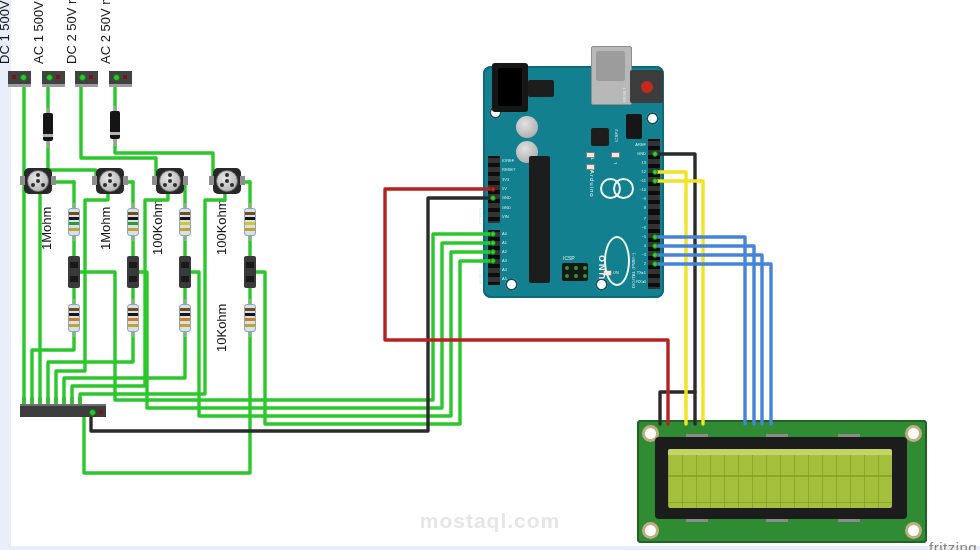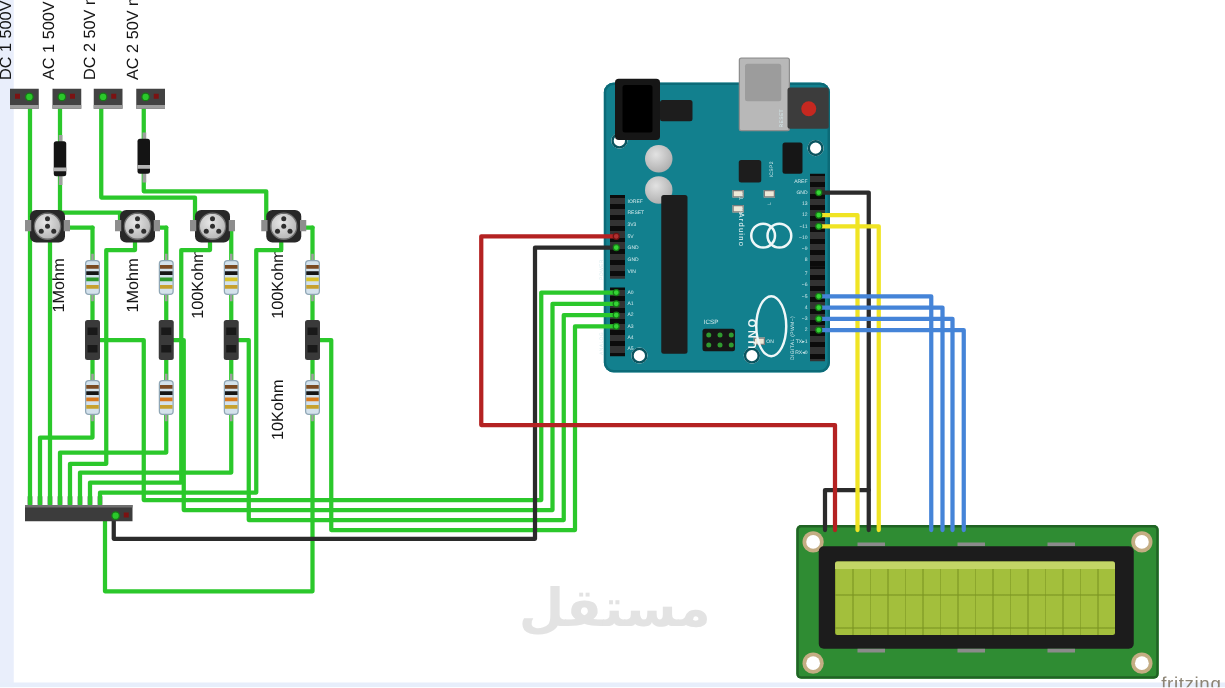--- a/index.html
+++ b/index.html
@@ -388,16 +388,16 @@
     <div class="tab" style="left:201px;top:14px;"></div>
     <div class="bezel"></div>
     <div class="screen"></div>
     <div class="tab" style="left:49px;top:99px;"></div>
     <div class="tab" style="left:129px;top:99px;"></div>
     <div class="tab" style="left:201px;top:99px;"></div>
   </div>
   <div class="lcdpin" style="top:420px;"></div>
   <div class="lcddot"></div>
 
-  <div class="wm-ar">مستقل</div>
+  <div class="wm-en">mostaql.com</div>
   <div class="wm-corner">fritzing</div>
 
 </div>
 
 </body></html>

